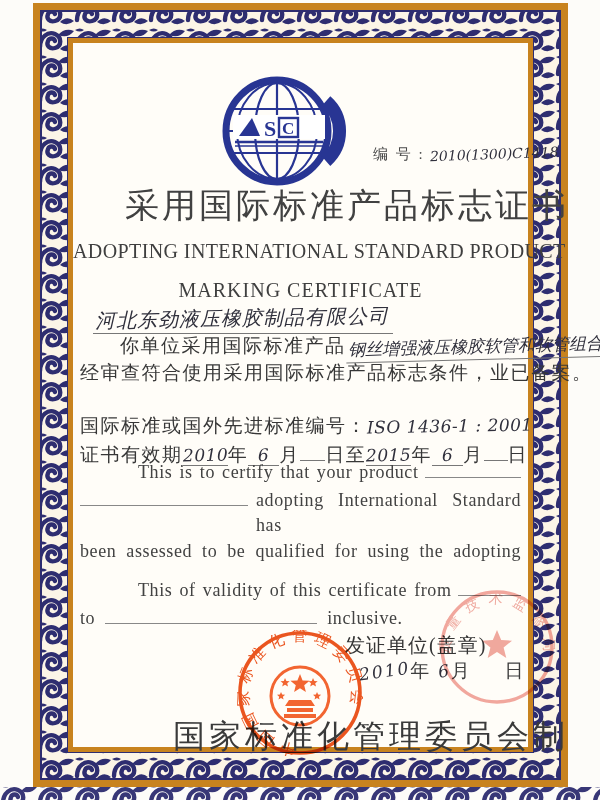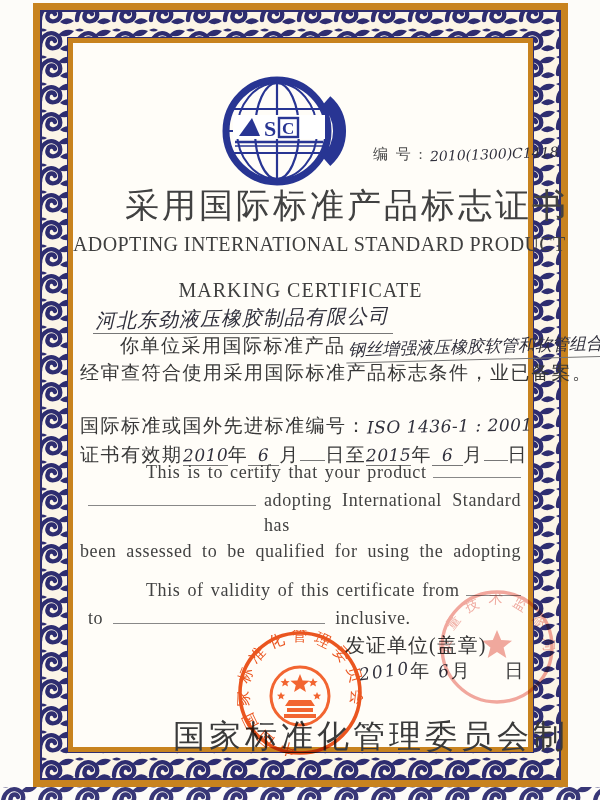--- a/index.html
+++ b/index.html
@@ -17,37 +17,37 @@
   }
   .abs { position:absolute; }
   .logo-wrap { left:146px; top:30px; width:130px; height:116px; }
   .serial-line { left:300px; top:102px; width:190px; font-size:15px; letter-spacing:2px; color:#4a4a4a; white-space:nowrap; }
   .hw { font-style:italic; color:#30303c; font-family:"DejaVu Serif",serif; }
   .serial-line .hw { font-size:14px; letter-spacing:0; display:inline-block; transform:rotate(-2deg); }
   .title-cn {
     left:0; top:140px; width:548px; text-align:center;
     font-size:34px; letter-spacing:3px; color:#414141; font-weight:400; white-space:nowrap;
   }
-  .title-en1 { left:0; top:190px; width:455px; text-align:center; font-size:20px; letter-spacing:0.4px; color:#3f3f3f; white-space:nowrap; }
+  .title-en1 { left:0; top:197px; width:455px; text-align:center; font-size:20px; letter-spacing:0.4px; color:#3f3f3f; white-space:nowrap; }
   .title-en2 { left:0; top:236px; width:455px; text-align:center; font-size:20px; letter-spacing:1px; color:#3f3f3f; }
   .company-line { left:20px; top:262px; font-size:20px; }
   .company-line .u { display:inline-block; min-width:222px; border-bottom:1px solid #777; padding:0 4px 1px 2px; }
   .company-line .hw { display:inline-block; transform:rotate(-1deg); letter-spacing:1px; }
   .body-cn { font-size:19px; letter-spacing:1.5px; color:#373737; white-space:nowrap; }
   .para-l1 { left:7px; top:290px; }
   .para-l1 .hw { font-size:17px; letter-spacing:0; border-bottom:1px solid #777; display:inline-block; transform:rotate(-1.5deg); padding:0 2px 1px 2px; }
   .para-l2 { left:7px; top:317px; }
   .std-line  { left:7px; top:343px; }
   .intl-line { left:7px; top:370px; }
   .hw-val { font-size:17px; letter-spacing:0.5px; display:inline-block; transform:rotate(-1deg); }
   .validity { left:7px; top:396px; display:flex; align-items:baseline; width:448px; }
   .slot { display:inline-block; border-bottom:1px solid #777; text-align:center; height:22px; }
   .eng { left:7px; top:415px; width:441px; font-size:18px; line-height:25.5px; color:#424242; letter-spacing:0.6px; word-spacing:2px; }
   .eng .jline { text-align:justify; text-align-last:justify; }
-  .eng .frow { display:flex; align-items:baseline;margin-left:8px; }
+  .eng .frow { display:flex; align-items:baseline; }
   .eng .blank { border-bottom:1px solid #888; height:20px; }
   .eng .ind { display:inline-block; width:58px; }
   .term-gap { margin-top:12px; }
   .issue-label { left:272px; top:589px; font-size:20px; letter-spacing:1px; color:#353535; white-space:nowrap; }
   .issue-date { left:286px; top:615px; font-size:19px; letter-spacing:2px; white-space:nowrap; }
   .issue-date .hw { display:inline-block; transform:rotate(-8deg); font-size:17px; }
   .footer-line { left:100px; top:672px; font-size:32px; letter-spacing:4px; color:#3a3a3a; white-space:nowrap; }
   .seal { position:absolute; z-index:3; mix-blend-mode:multiply; opacity:0.93; }
   .seal-main { left:237px; top:630px; }
   .seal-pink { left:436px; top:586px; }

